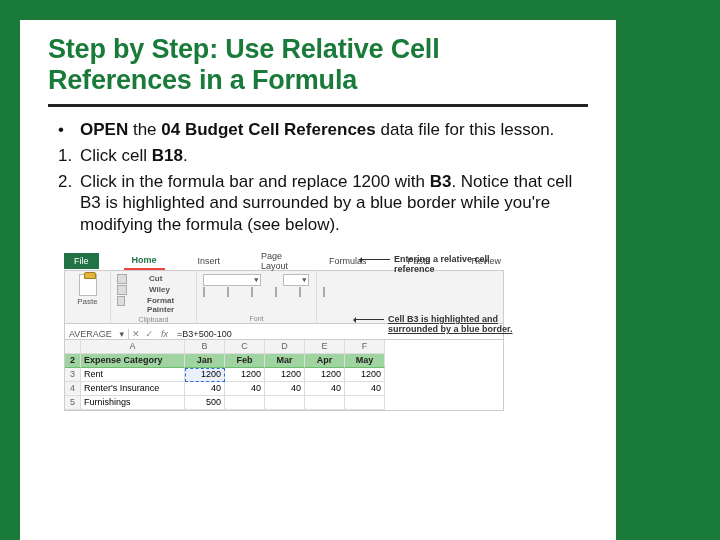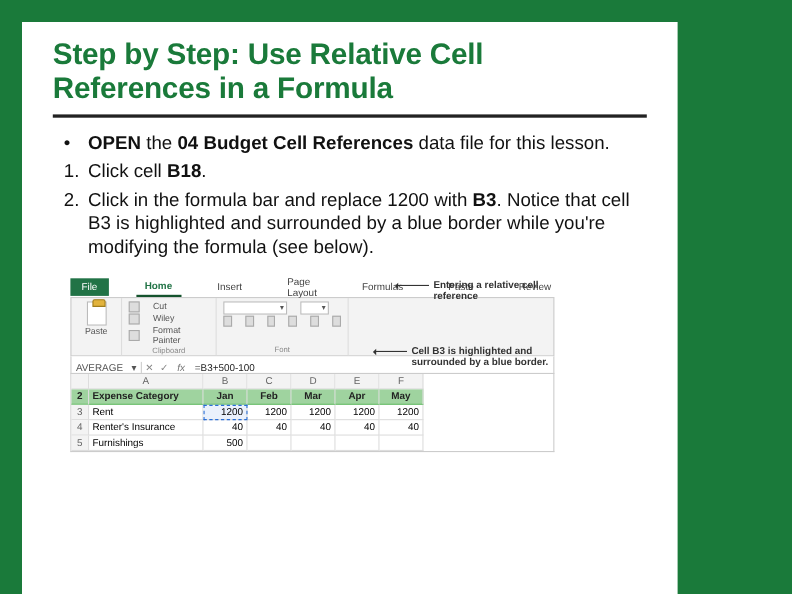--- a/index.html
+++ b/index.html
@@ -64,21 +64,21 @@
     color: #444;
     gap: 25px;
   }
   .file-tab {
     background: #217346;
     color: #fff;
     padding: 3px 10px 3px 10px;
     font-size: 9px;
   }
   .tab { padding: 3px 8px; cursor: default; }
-  .tab.active { border-bottom: 2px solid #14532d; color: #217346; font-weight: 600; }
+  .tab.active { border-bottom: 2px solid #ef4444; color: #217346; font-weight: 600; }
   .ribbon {
     border: 1px solid #ccc;
     background: #f3f3f3;
     height: 54px;
     display: flex;
     font-size: 8px;
     color: #555;
   }
   .rgroup {
     border-right: 1px solid #ddd;
@@ -97,21 +97,21 @@
   }
   .paste-ico::before {
     content: "";
     position: absolute;
     top: -3px; left: 4px;
     width: 10px; height: 5px;
     background: #e2b33d;
     border: 1px solid #a07d1c;
     border-radius: 2px 2px 0 0;
   }
-  .mini-row { display: flex; gap: 12px; align-items: center; margin-bottom: 1px; }
+  .mini-row { display: flex; gap: 22px; align-items: flex-start; margin-bottom: 1px; font-weight: bold; }
   .mini-ico {
     width: 10px; height: 10px;
     background: #ddd;
     border: 1px solid #aaa;
   }
   .font-box {
     border: 1px solid #bbb; background: #fff;
     width: 58px; height: 12px; font-size: 7px;
     padding: 0 2px; color: #555;
     display: flex; align-items: center; justify-content: space-between;
@@ -172,21 +172,21 @@
     left: -34px; top: 5px;
   }
   .callout .arrow::before {
     content: "";
     position: absolute;
     left: -4px; top: -3px;
     border: 3px solid transparent;
     border-right-color: #333;
   }
   .co1 { top: 2px; left: 330px; width: 110px; }
-  .co2 { top: 62px; left: 310px; width: 140px; }
+  .co2 { top: 62px; left: 324px; width: 140px; text-decoration: underline; }
 
   .footer {
     position: absolute;
     bottom: 12px;
     left: 28px;
     right: 28px;
     display: flex;
     align-items: baseline;
     font-size: 10px;
     color: #222;

